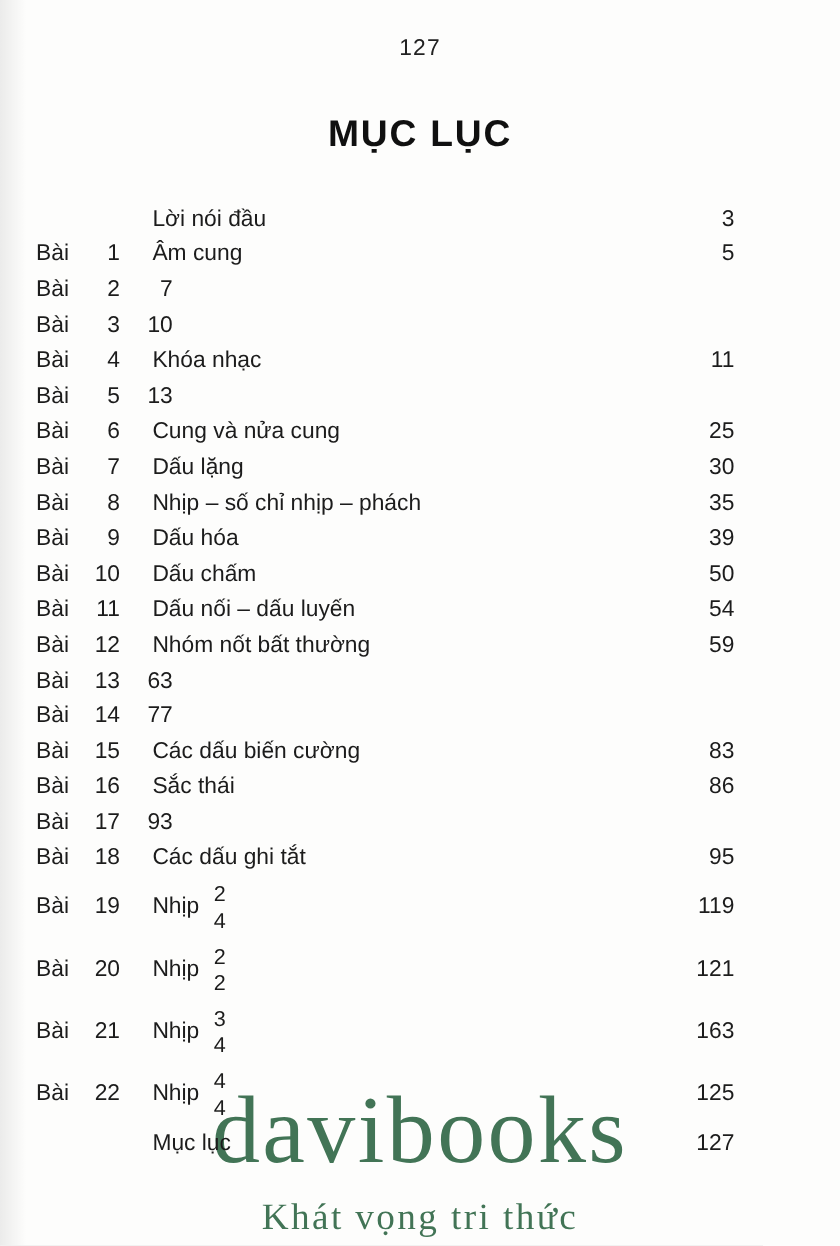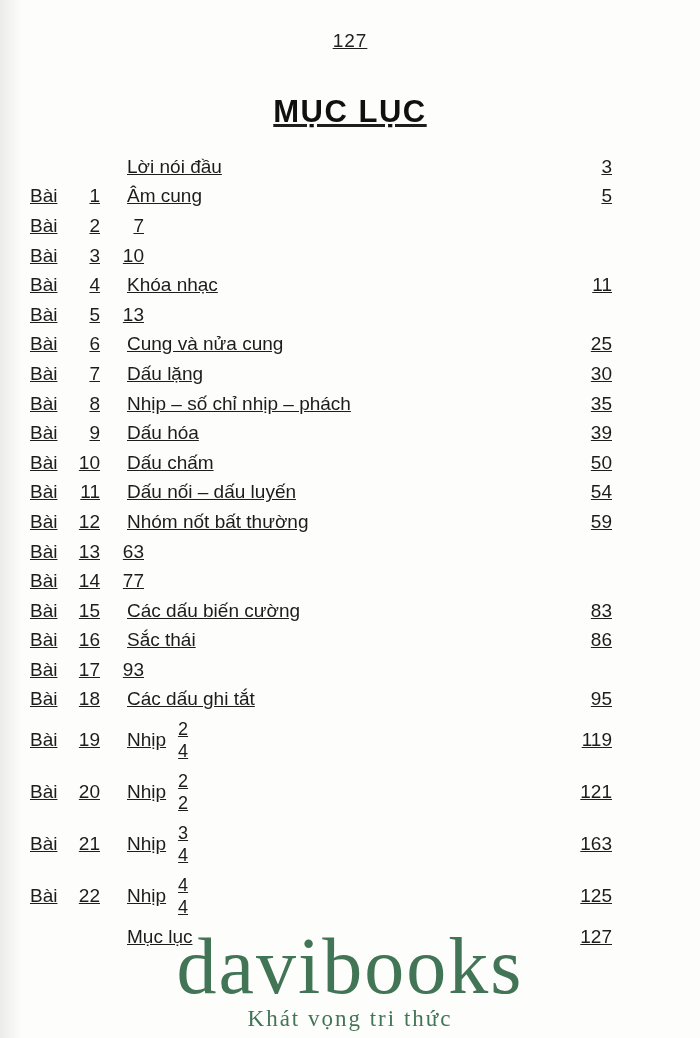--- a/index.html
+++ b/index.html
@@ -5,21 +5,20 @@
   html, body { margin: 0; padding: 0; background: #e9e9e9; }
   .page {
     position: relative;
     width: 700px;
     height: 1038px;
     margin: 0 auto;
     background: #fdfdfc;
     overflow: hidden;
     font-family: "Liberation Sans", "DejaVu Sans", sans-serif;
     color: #1e1e1e;
-    text-decoration: underline;
   }
   
   .page::before {
     content: "";
     position: absolute;
     left: 0; top: 0; bottom: 0;
     width: 22px;
     background: linear-gradient(to right, rgba(0,0,0,0.07), rgba(0,0,0,0));
     pointer-events: none;
   }
@@ -34,21 +33,21 @@
     margin-top: 42px;
     text-align: center;
     font-size: 31px;
     font-weight: bold;
     letter-spacing: 1.5px;
     color: #101010;
   }
   .toc-list {
     position: relative;
     z-index: 2;
-    margin-top: 22px;
+    margin-top: 38px;
     padding-left: 30px;
     padding-right: 88px;
   }
   .toc-row {
     display: flex;
     align-items: center;
     height: 29.6px;
     font-size: 19px;
     color: #1c1c1c;
   }
@@ -80,23 +79,23 @@
     opacity: 0.8;
     font-family: "Liberation Serif", "DejaVu Serif", serif;
     pointer-events: none;
   }
   .wm-main {
     font-size: 80px;
     line-height: 0.95;
     letter-spacing: 2px;
   }
   .wm-sub {
-    font-size: 23px;
+    font-size: 31px;
     letter-spacing: 2px;
-    margin-top: 2px;
+    margin-top: 16px;
   }
 </style>
 </head>
 <body>
 
 <div class="page">
 
   <div class="page-number-top">127</div>
 
   <div class="toc-title">MỤC LỤC</div>

